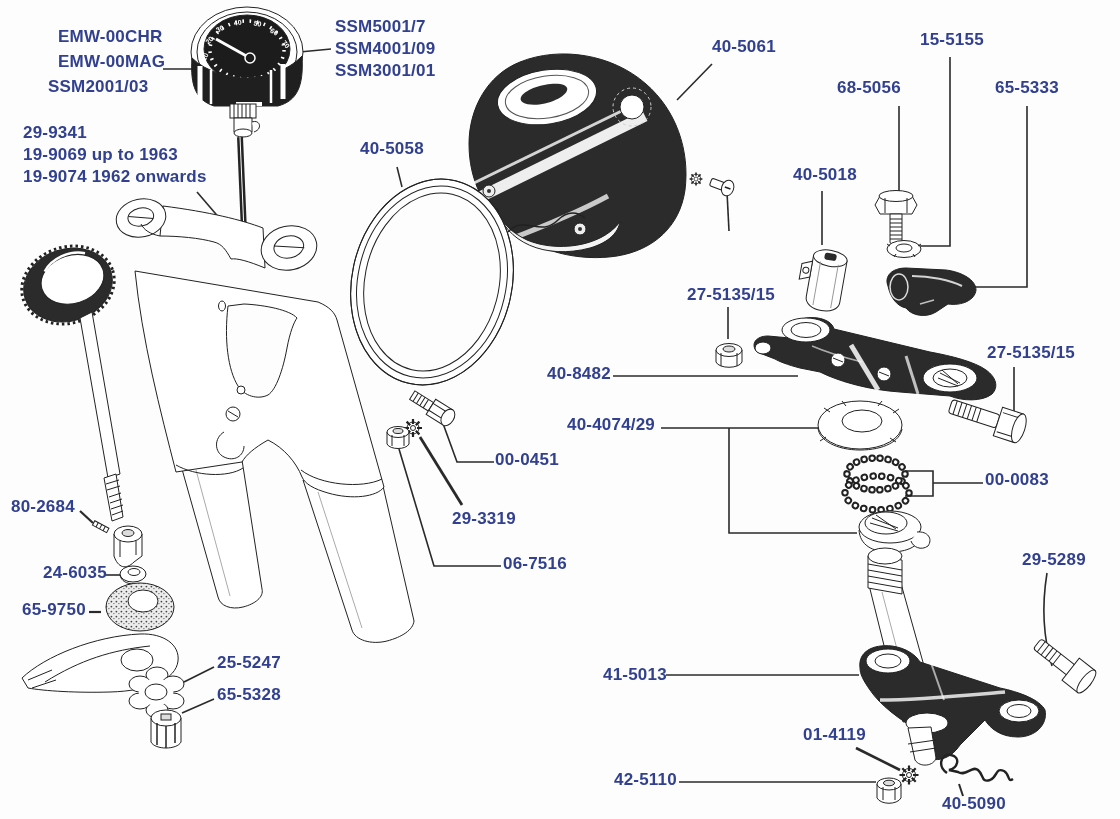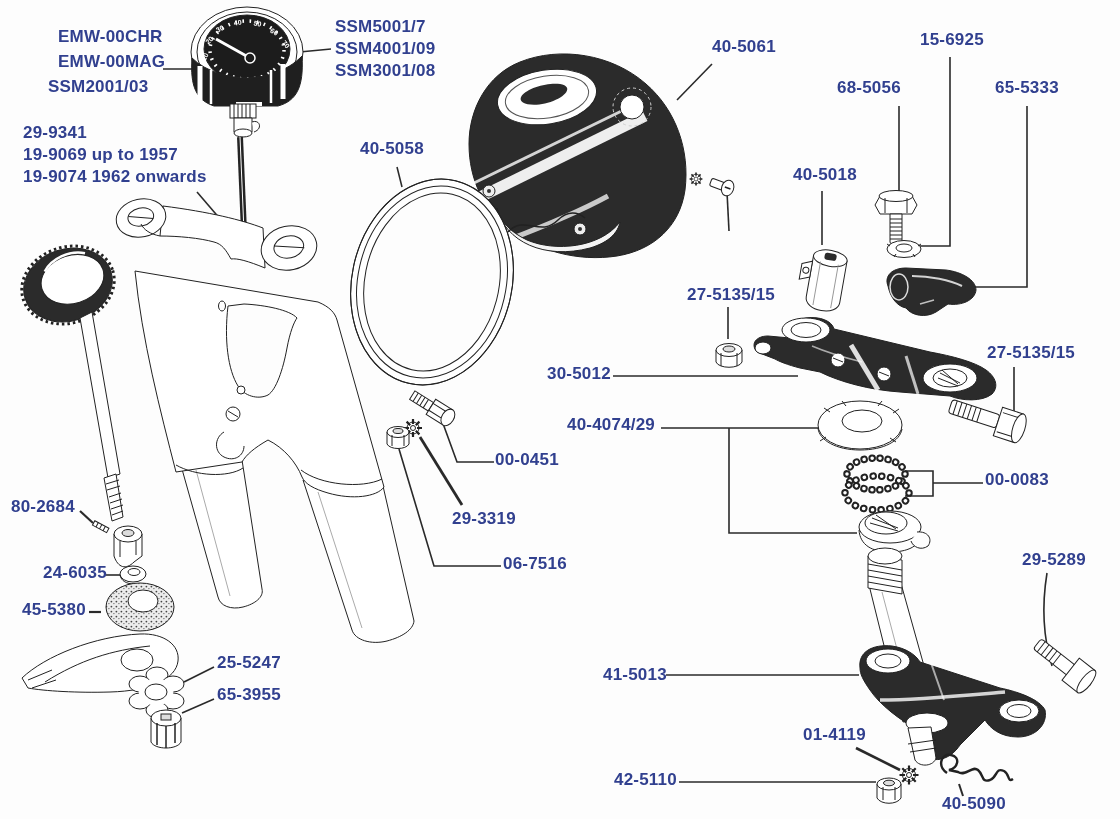--- a/index.html
+++ b/index.html
@@ -375,42 +375,42 @@
     <path d="M947,773 C937,766 941,753 951,755 C961,757 958,768 949,770 L958,772 C966,777 972,765 978,770
              C984,775 981,783 990,780 C998,777 995,767 1004,771 C1010,774 1007,783 1013,779" fill="none" stroke="#222" stroke-width="2.4"></path>
   </g>
 </svg>
 
 <div class="lbl" style="left:58px;top:28px">EMW-00CHR</div>
 <div class="lbl" style="left:58px;top:53px">EMW-00MAG</div>
 <div class="lbl" style="left:48px;top:78px">SSM2001/03</div>
 <div class="lbl" style="left:335px;top:18px">SSM5001/7</div>
 <div class="lbl" style="left:335px;top:40px">SSM4001/09</div>
-<div class="lbl" style="left:335px;top:62px">SSM3001/08</div>
+<div class="lbl" style="left:335px;top:62px">SSM3001/01</div>
 <div class="lbl" style="left:23px;top:124px">29-9341</div>
-<div class="lbl" style="left:23px;top:146px">19-9069 up to 1957</div>
+<div class="lbl" style="left:23px;top:146px">19-9069 up to 1963</div>
 <div class="lbl" style="left:23px;top:168px">19-9074 1962 onwards</div>
 <div class="lbl" style="left:360px;top:140px">40-5058</div>
 <div class="lbl" style="left:712px;top:38px">40-5061</div>
-<div class="lbl" style="left:920px;top:31px">15-6925</div>
+<div class="lbl" style="left:920px;top:31px">15-5155</div>
 <div class="lbl" style="left:837px;top:79px">68-5056</div>
 <div class="lbl" style="left:995px;top:79px">65-5333</div>
 <div class="lbl" style="left:793px;top:166px">40-5018</div>
 <div class="lbl" style="left:687px;top:286px">27-5135/15</div>
-<div class="lbl" style="left:547px;top:365px">30-5012</div>
+<div class="lbl" style="left:547px;top:365px">40-8482</div>
 <div class="lbl" style="left:987px;top:344px">27-5135/15</div>
 <div class="lbl" style="left:567px;top:416px">40-4074/29</div>
 <div class="lbl" style="left:985px;top:471px">00-0083</div>
 <div class="lbl" style="left:495px;top:451px">00-0451</div>
 <div class="lbl" style="left:452px;top:510px">29-3319</div>
 <div class="lbl" style="left:503px;top:555px">06-7516</div>
 <div class="lbl" style="left:11px;top:498px">80-2684</div>
 <div class="lbl" style="left:43px;top:564px">24-6035</div>
-<div class="lbl" style="left:22px;top:601px">45-5380</div>
+<div class="lbl" style="left:22px;top:601px">65-9750</div>
 <div class="lbl" style="left:217px;top:654px">25-5247</div>
-<div class="lbl" style="left:217px;top:686px">65-3955</div>
+<div class="lbl" style="left:217px;top:686px">65-5328</div>
 <div class="lbl" style="left:1022px;top:551px">29-5289</div>
 <div class="lbl" style="left:603px;top:666px">41-5013</div>
 <div class="lbl" style="left:803px;top:726px">01-4119</div>
 <div class="lbl" style="left:614px;top:771px">42-5110</div>
 <div class="lbl" style="left:942px;top:795px">40-5090</div>
 
 </div>
 
 </body></html>

